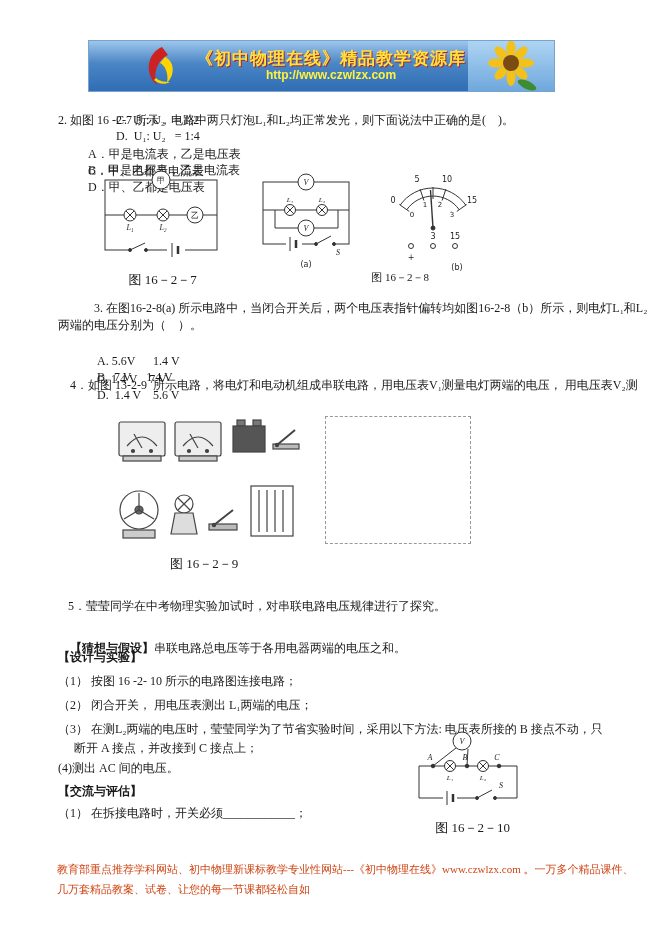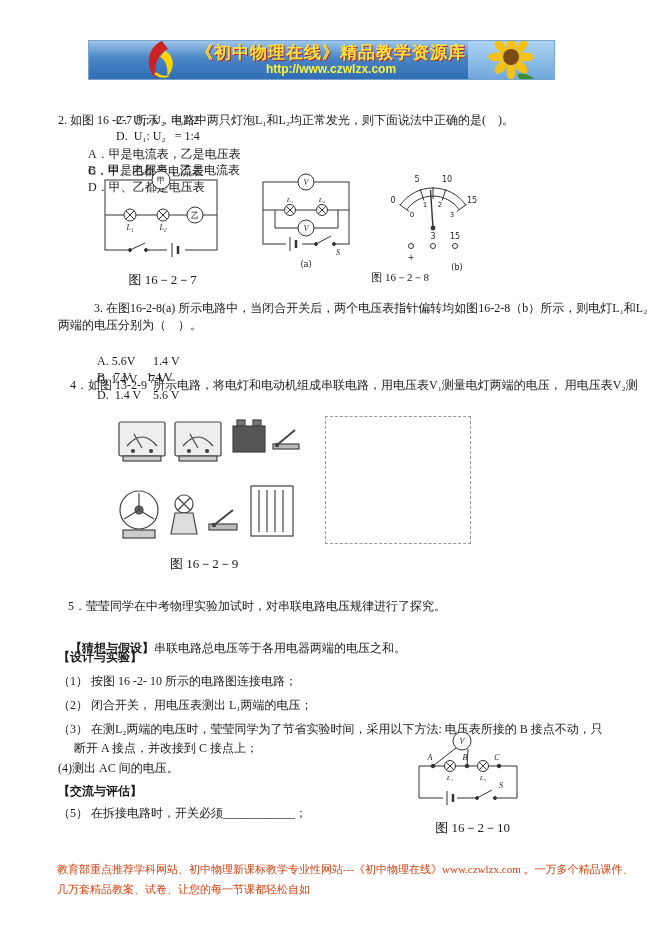--- a/index.html
+++ b/index.html
@@ -1,21 +1,21 @@
 <!DOCTYPE html>
 <html><head>
 <meta charset="utf-8">
 <style>
   * { box-sizing: border-box; }
   html,body { margin:0; padding:0; background:#ffffff; }
   .page { position:relative; width:661px; height:936px; background:#ffffff; overflow:hidden;
           font-family:"Liberation Serif","DejaVu Serif",serif; color:#1a1a1a; }
 
   
-  .banner { position:absolute; left:88px; top:40px; width:467px; height:40px;
+  .banner { position:absolute; left:88px; top:40px; width:467px; height:52px;
             display:flex; align-items:center; overflow:hidden;
             background:linear-gradient(180deg,#9dc6ec 0%,#4a85c4 45%,#2f6db5 100%);
             border:1px solid #7aa3cc;padding-left:41px; }
   .banner .logo-wrap { width:64px; height:100%; display:flex; align-items:center; justify-content:center; }
   .banner .titles { flex:1; text-align:center; line-height:1.1; }
   .banner-title { font-size:17px; font-weight:bold; color:#ffe23a; letter-spacing:1px;
                   text-shadow:1px 1px 0 #a23; font-family:"Liberation Serif",serif; }
   .banner-url { font-size:12px; font-weight:bold; color:#fff23c; font-family:"Liberation Sans",sans-serif; }
   .banner .flower-wrap { width:86px; height:100%; background:linear-gradient(180deg,#aed4f2,#6fa8dd); display:flex; align-items:center; justify-content:center; }
 
@@ -279,21 +279,21 @@
   <div class="t" style="left:58px; top:624px;">
     <span class="bold">【猜想与假设】</span><span>串联电路总电压等于各用电器两端的电压之和。</span>
   </div>
   <div class="t bold" style="left:58px; top:649px;">【设计与实验】</div>
   <div class="t" style="left:58px; top:673px;">（1） 按图 16 -2- 10 所示的电路图连接电路；</div>
   <div class="t" style="left:58px; top:697px;">（2） 闭合开关， 用电压表测出 L₁两端的电压；</div>
   <div class="t" style="left:58px; top:721px;">（3） 在测L₂两端的电压时，莹莹同学为了节省实验时间，采用以下方法: 电压表所接的 B 接点不动，只</div>
   <div class="t" style="left:58px; top:740px;margin-left:16px;">断开 A 接点，并改接到 C 接点上；</div>
   <div class="t" style="left:58px; top:760px;">(4)测出 AC 间的电压。</div>
   <div class="t bold" style="left:58px; top:783px;">【交流与评估】</div>
-  <div class="t" style="left:58px; top:805px;">（5） 在拆接电路时，开关必须____________；</div>
+  <div class="t" style="left:58px; top:805px;">（1） 在拆接电路时，开关必须____________；</div>
 
   <div class="figblock" style="left:405px; top:726px; width:135px;">
     <svg width="135" height="88" viewBox="0 0 135 88">
       <g stroke="#333" fill="none" stroke-width="1">
         <circle cx="57" cy="15" r="9" fill="#fff"></circle>
         <line x1="51" y1="22" x2="28" y2="40"></line>
         <line x1="63" y1="23" x2="62" y2="40"></line>
         <line x1="14" y1="40" x2="112" y2="40"></line>
         <line x1="14" y1="40" x2="14" y2="72"></line>
         <line x1="112" y1="40" x2="112" y2="72"></line>

